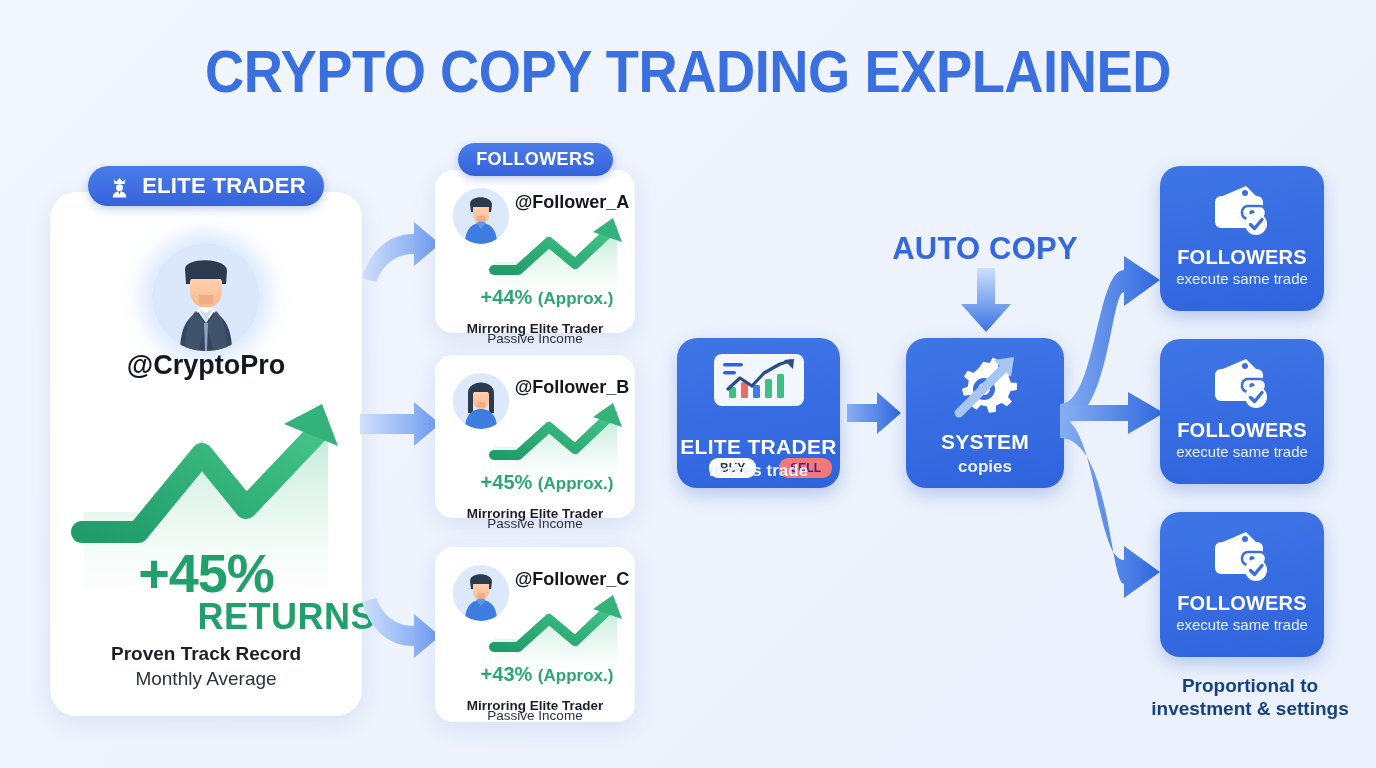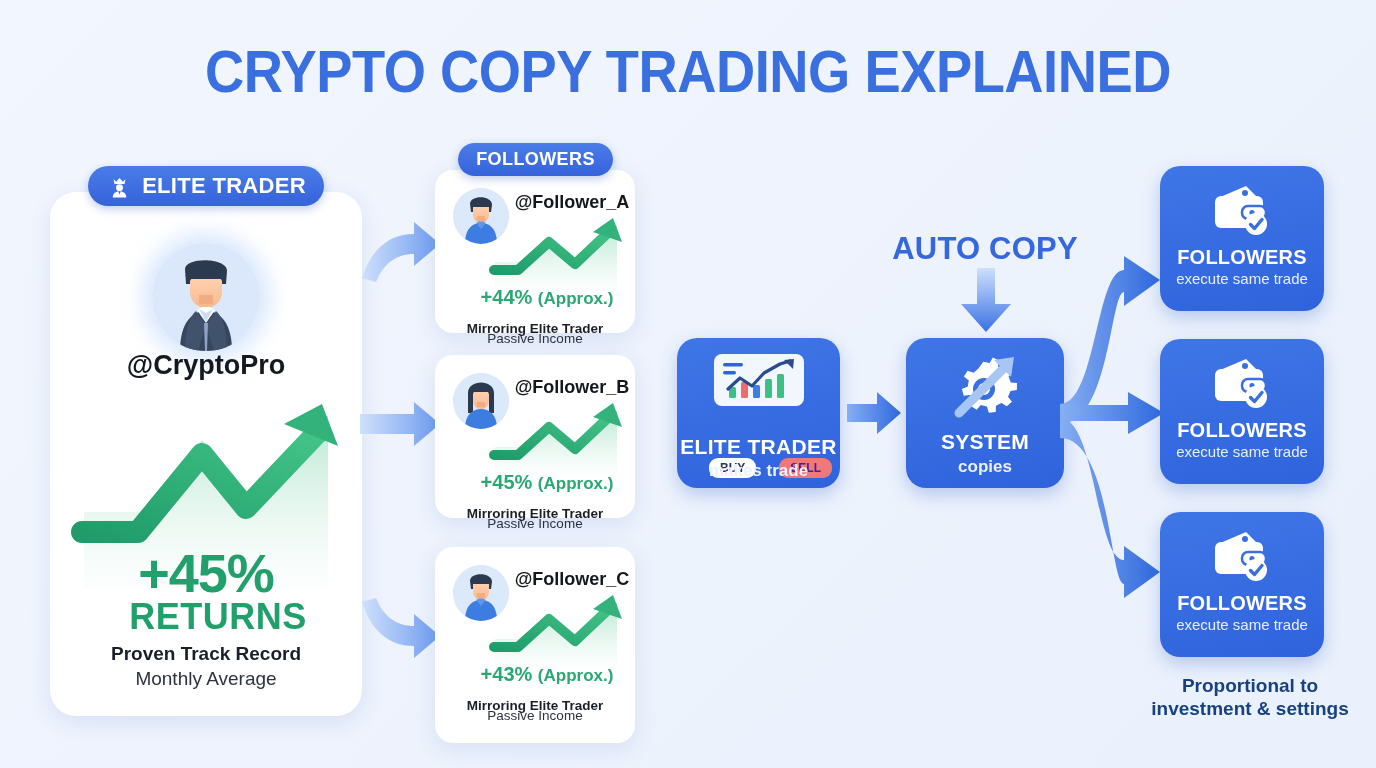--- a/index.html
+++ b/index.html
@@ -59,21 +59,21 @@
   #elite-handle {
     position: absolute; left: 50px; top: 350px; width: 312px;
     text-align: center; font-size: 27px; font-weight: bold; color: #15181f;
   }
   #elite-chart { position: absolute; left: 70px; top: 398px; width: 275px; height: 190px; }
   #elite-pct {
     position:absolute; left:50px; top:542px; width:312px; text-align:center;
     font-size:54px; font-weight:bold; color:#22a06b; letter-spacing:-1px;
   }
   #elite-returns {
-    position:absolute; left:48px; top:596px; width:312px; text-align:center;
+    position:absolute; left:63px; top:596px; width:312px; text-align:right;
     font-size:36px; font-weight:bold; color:#22a06b; letter-spacing:.5px;padding-left:28px;
   }
   #elite-sub1 {
     position:absolute; left:50px; top:643px; width:312px; text-align:center;
     font-size:19px; font-weight:bold; color:#1b1f28;
   }
   #elite-sub2 {
     position:absolute; left:50px; top:668px; width:312px; text-align:center;
     font-size:19px; color:#2c3240;
   }
@@ -266,21 +266,21 @@
       <path d="M126 4 L135 28 L106 18 Z" fill="#34b27c"></path>
     </svg>
     <div class="fpct">
       <span>+45%</span>
       <span class="appr">(Approx.)</span>
     </div>
     <div class="fsub1">Mirroring Elite Trader</div>
     <div class="fsub2">Passive Income</div>
   </div>
 
-  <div class="card fcard" style="top:547px; height:196px;">
+  <div class="card fcard" style="top:547px; height:175px;">
     <div class="fav">
       <svg viewBox="0 0 56 56" width="56" height="56">
         <circle cx="28" cy="28" r="28" fill="#dce9fa"></circle>
         <path d="M17 16 C17 7 39 7 39 17 L38 24 L18 24 Z" fill="#2c3a50"></path>
         <path d="M20 19 h16 v8 a8 8 0 0 1 -16 0 Z" fill="url(#skinG)"></path>
         <path d="M24 28 h8 v5 h-8 Z" fill="#f3ac82"></path>
         <path d="M12 56 C12 41 19 35 28 35 C37 35 44 41 44 56 Z" fill="#3d7ce0"></path>
         <path d="M23 35 L28 41 L33 35 L30 33.5 L26 33.5 Z" fill="#5e96ea"></path>
       </svg>
     </div>

